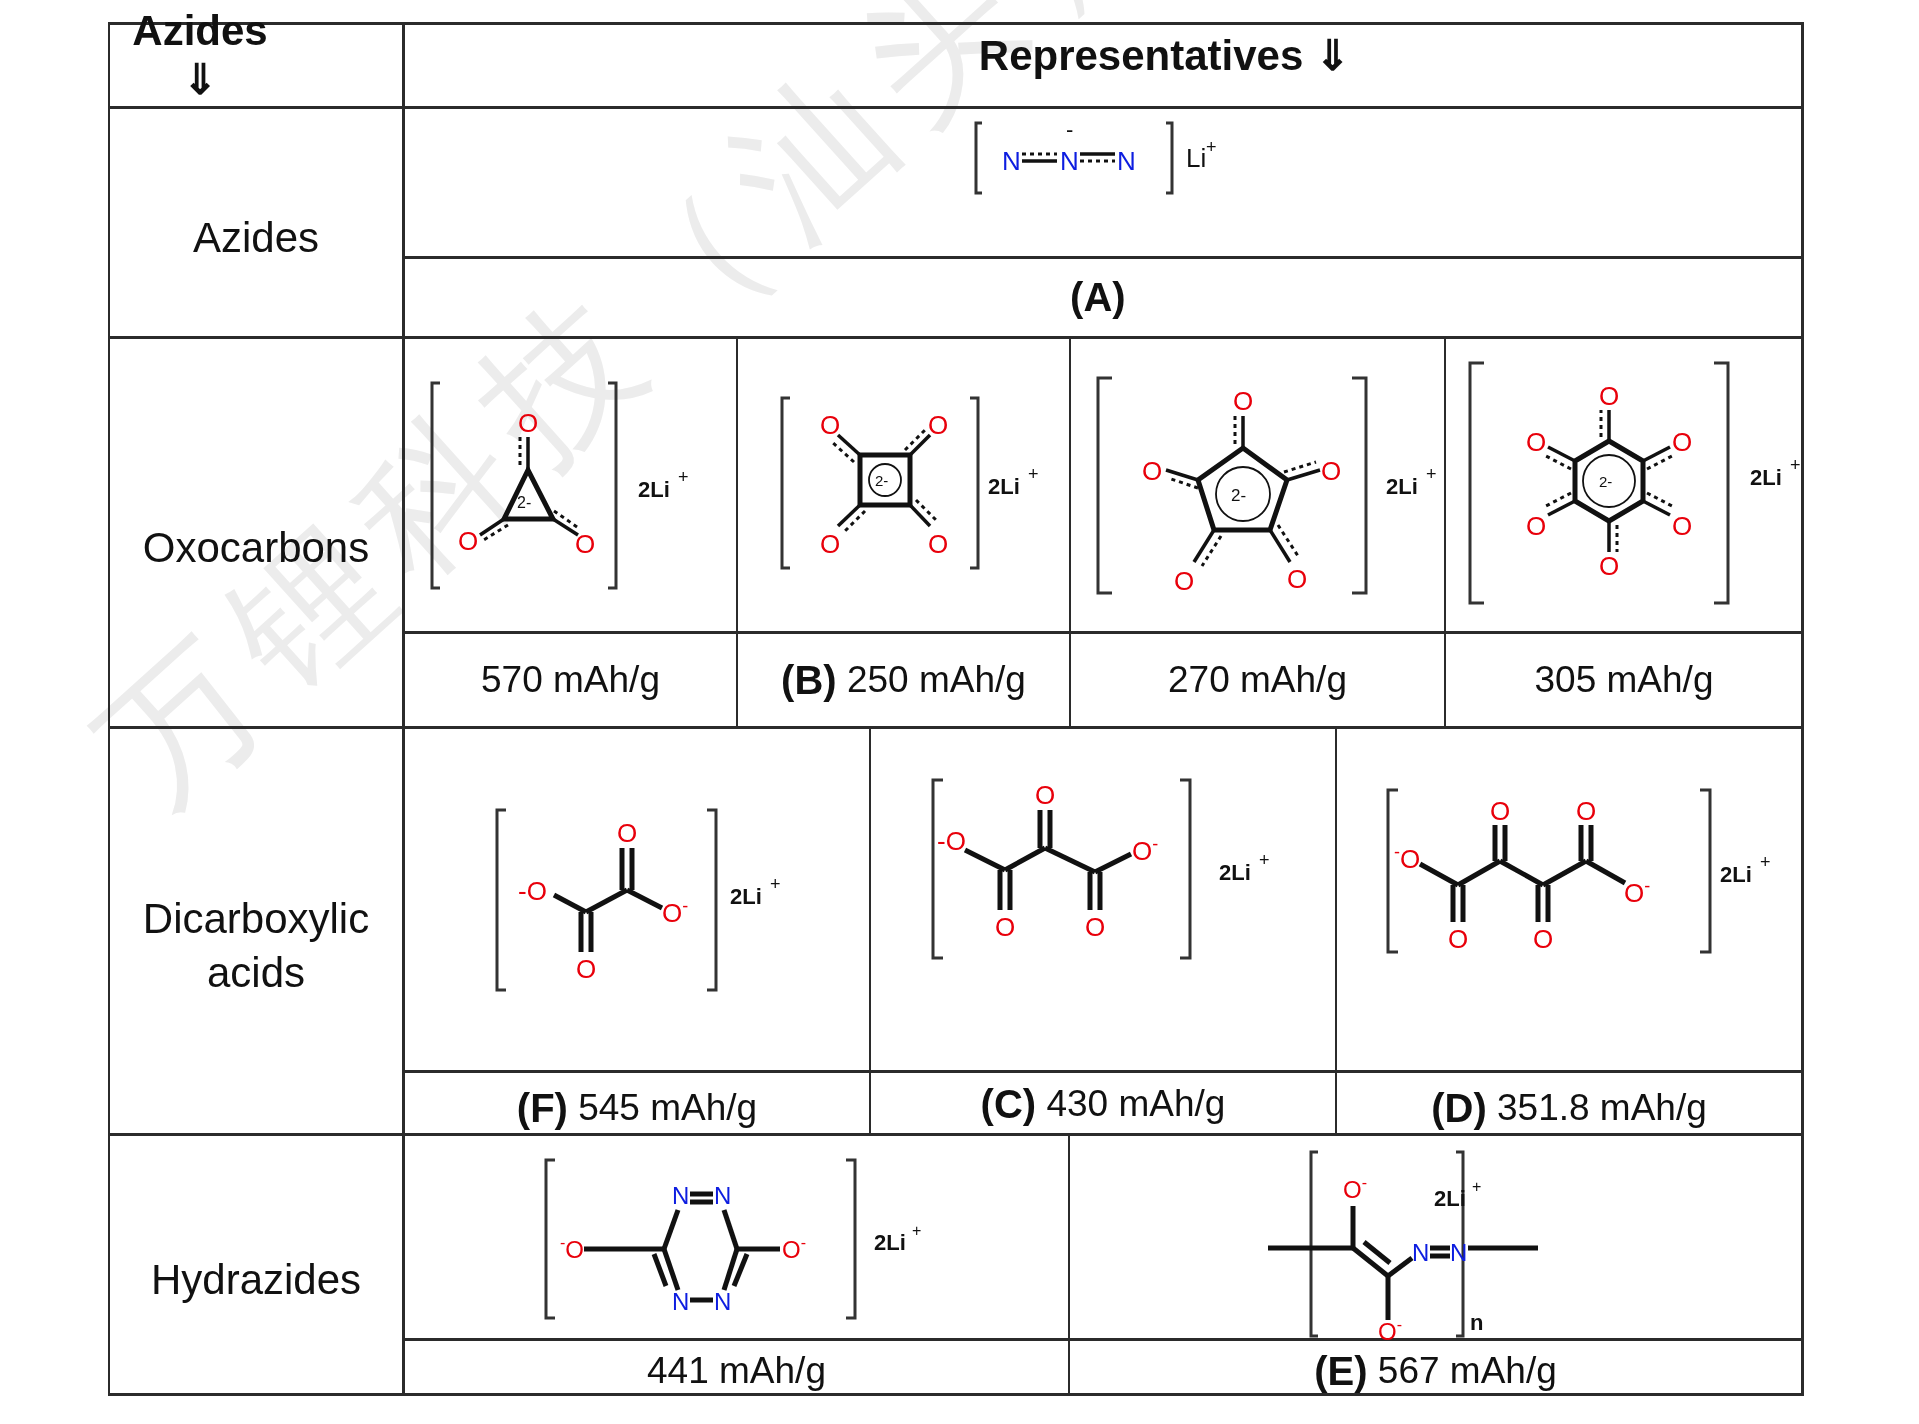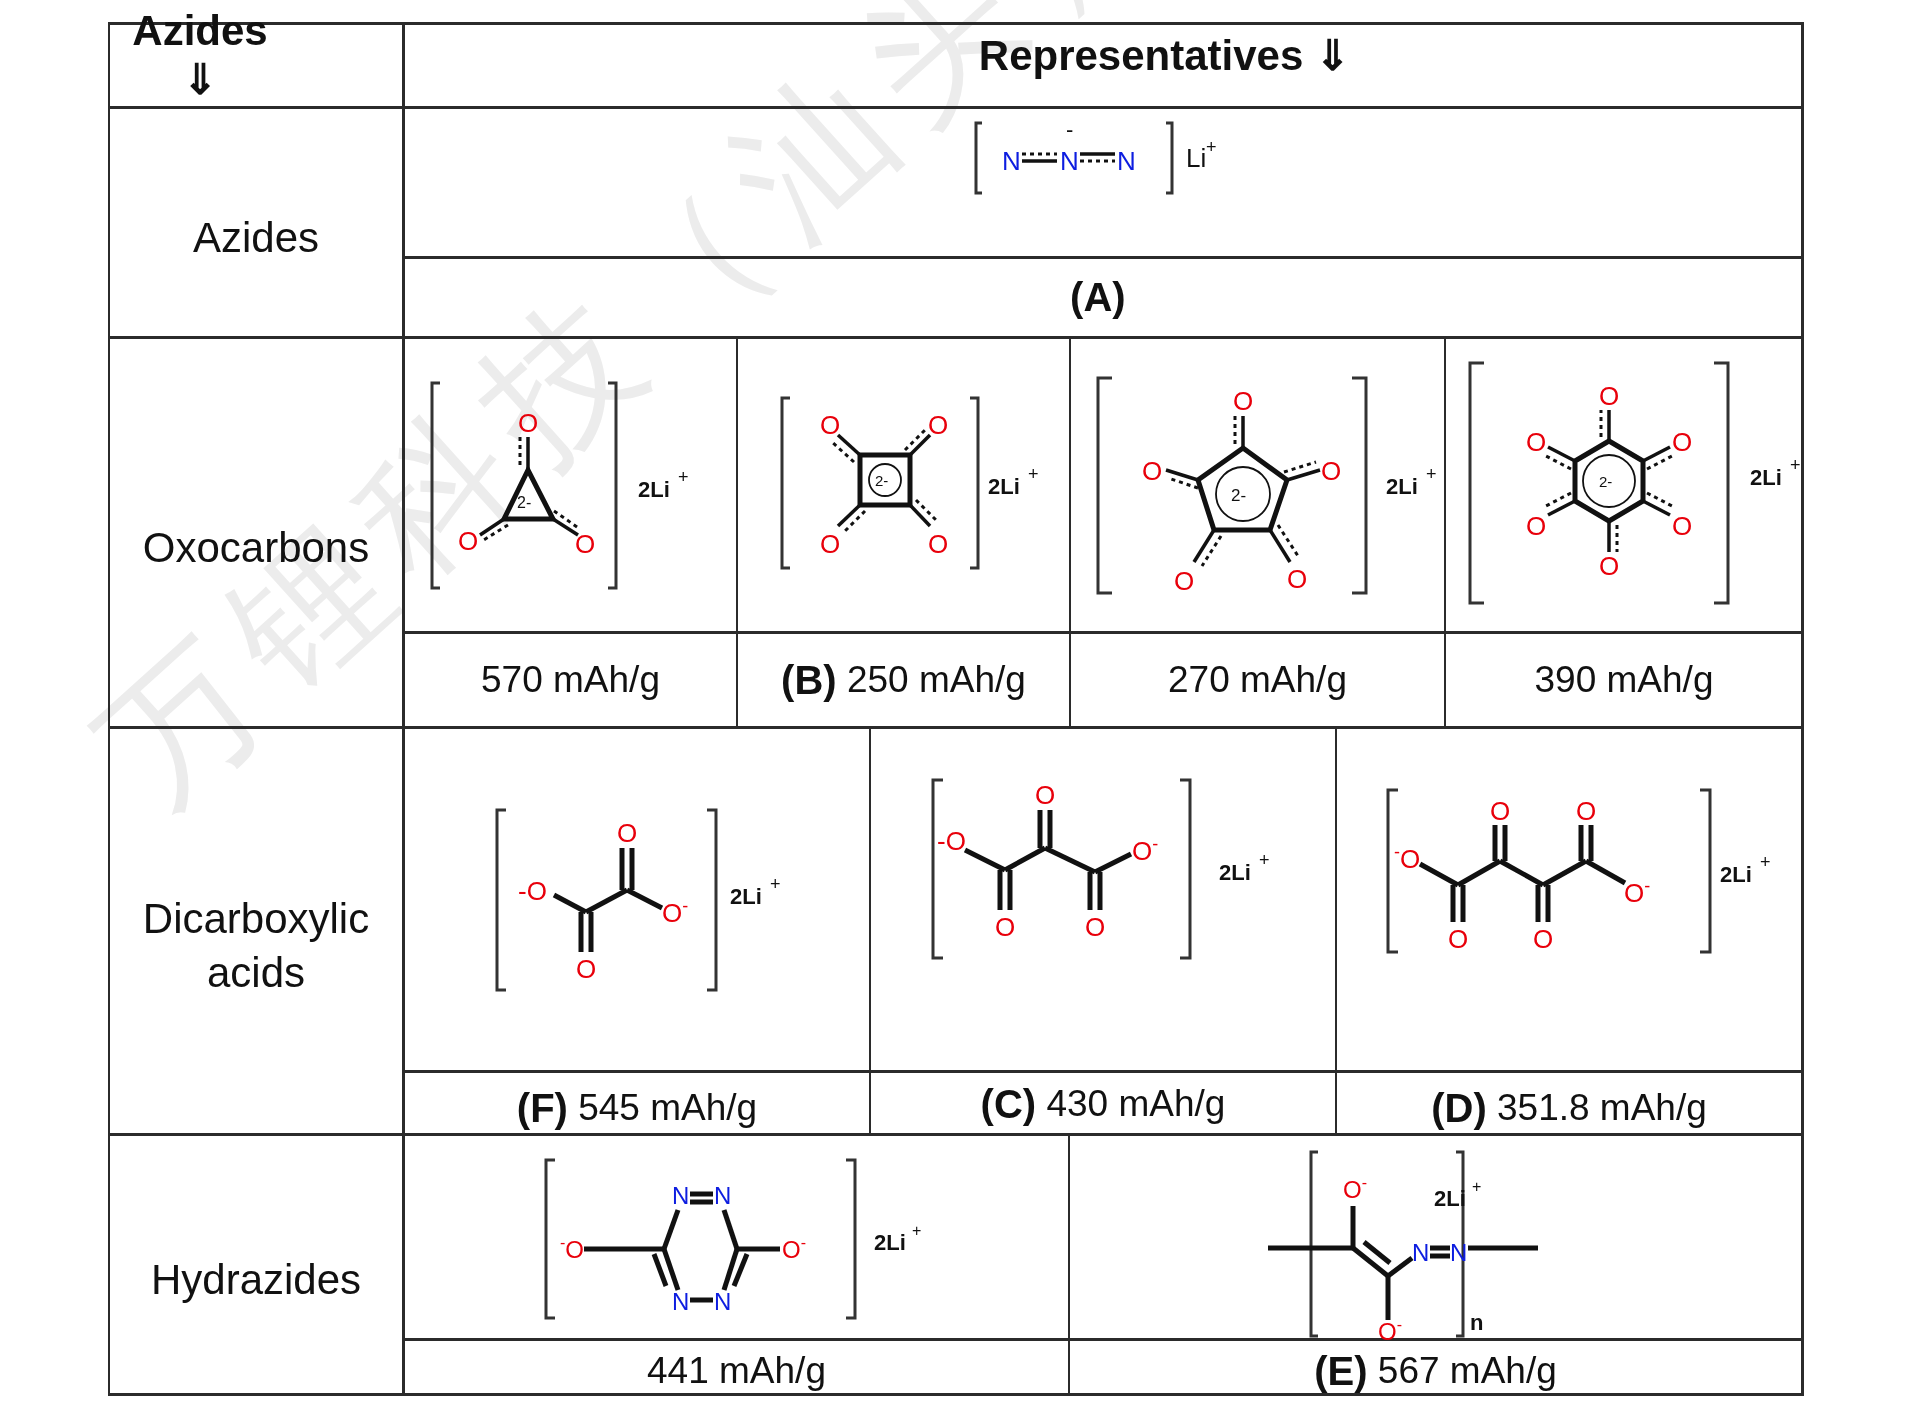--- a/index.html
+++ b/index.html
@@ -69,21 +69,21 @@
   <div class="cell-text cap" style="left:405px;top:634px;width:331px;height:92px;">
     <span>570 mAh/g</span>
   </div>
   <div class="cell-text cap" style="left:738px;top:634px;width:331px;height:92px;">
     <b>(B)</b>&nbsp;<span>250 mAh/g</span>
   </div>
   <div class="cell-text cap" style="left:1071px;top:634px;width:373px;height:92px;">
     <span>270 mAh/g</span>
   </div>
   <div class="cell-text cap" style="left:1447px;top:634px;width:354px;height:92px;">
-    <span>390 mAh/g</span>
+    <span>305 mAh/g</span>
   </div>
   <div class="cell-text cap" style="left:405px;top:1073px;width:464px;height:70px;">
     <b>(F)</b>&nbsp;<span>545 mAh/g</span>
   </div>
   <div class="cell-text cap" style="left:871px;top:1073px;width:464px;height:62px;">
     <b>(C)</b>&nbsp;<span>430 mAh/g</span>
   </div>
   <div class="cell-text cap" style="left:1337px;top:1073px;width:464px;height:70px;">
     <b>(D)</b>&nbsp;<span>351.8 mAh/g</span>
   </div>

